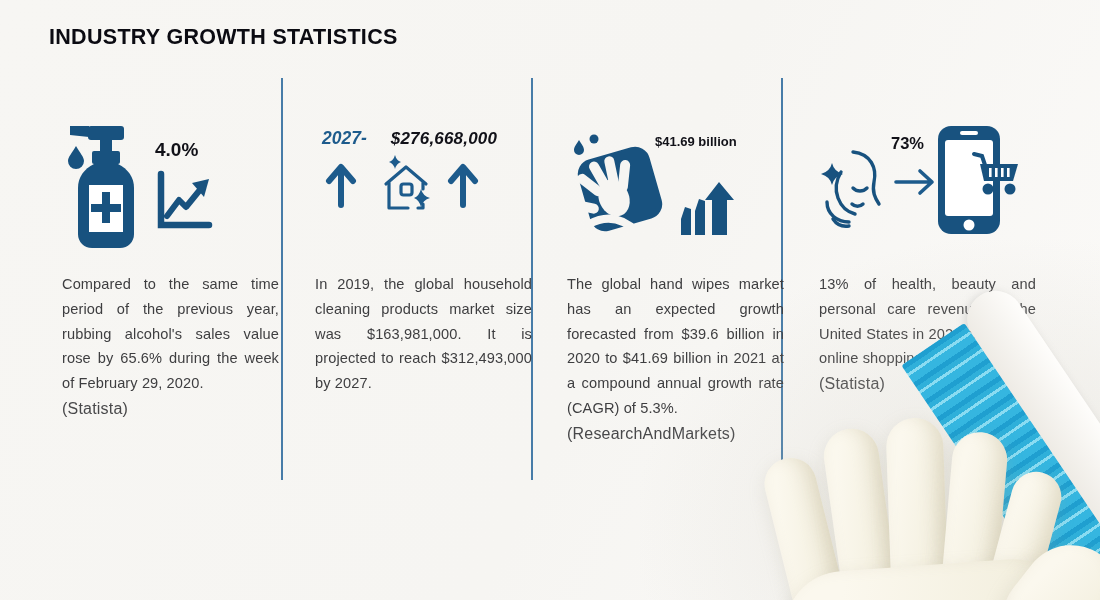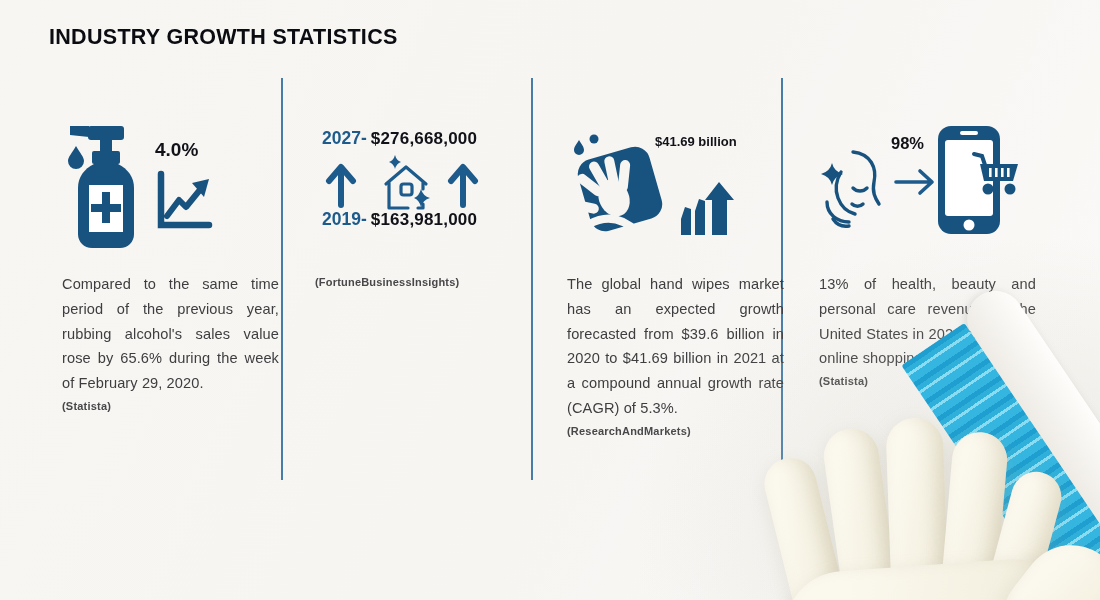--- a/index.html
+++ b/index.html
@@ -17,29 +17,29 @@
   .divider{position:absolute;top:78px;width:2px;height:402px;background:#477ca8;}
   .d1{left:281px}.d2{left:531px}.d3{left:781px}
   
   .col{position:absolute;top:120px;width:217px;}
   .c1{left:46px}.c2{left:299px}.c3{left:551px}.c4{left:803px}
   .iconarea{position:absolute;left:0;top:0;width:217px;height:150px;}
   .abs{position:absolute;}
   .stat{font-weight:800;color:#111118;white-space:nowrap;}
   .stat-lg{font-size:19px;}
   .stat-md{font-size:13px;}
-  .yearrow{position:absolute;display:flex;align-items:center;gap:4px;white-space:nowrap;}
+  .yearrow{position:absolute;display:flex;align-items:center;gap:24px;white-space:nowrap;font-style:italic;}
   .year{font-weight:800;font-size:17.5px;color:#1d5b8c;}
   .yearval{font-weight:800;font-size:17px;color:#111118;letter-spacing:.2px;}
   .textblock{position:absolute;top:152px;left:16px;width:217px;}
   .body{
     margin:0;text-align:justify;font-size:14.6px;line-height:24.8px;
     color:#3e3e40;letter-spacing:.1px;
   }
-  .source{margin:4px 0 0;font-size:11px;color:#48484a;letter-spacing:.2px;font-weight:bold;}
+  .source{margin:4px 0 0;font-size:16px;color:#48484a;letter-spacing:.2px;}
   
   .photo-shade{position:absolute;right:0;bottom:0;width:460px;height:360px;
     background:radial-gradient(ellipse at 82% 80%,rgba(208,204,192,.40),rgba(208,204,192,0) 72%);}
   .finger,.palm,.blob{
     position:absolute;background:linear-gradient(100deg,#fbf8ee 20%,#f2eedd 85%);
     border-radius:999px;
     box-shadow:inset -9px -8px 18px rgba(203,196,168,.45), 0 6px 18px rgba(175,170,145,.22);
   }
   .f1{left:780px;top:456px;width:52px;height:180px;transform:rotate(-14deg);}
   .f2{left:834px;top:428px;width:55px;height:200px;transform:rotate(-8deg);}
@@ -111,27 +111,23 @@
           <path d="M48,30 V36"></path>
           <path d="M48,51 V55 H43"></path>
           <rect x="26" y="31" width="11" height="11" rx="2.5"></rect>
         </g>
         <path d="M20,2 Q21.5,7.5 26,9 Q21.5,10.5 20,16 Q18.5,10.5 14,9 Q18.5,7.5 20,2 Z" fill="#1d5b8c"></path>
         <path d="M46,36 Q47.8,43 55,45 Q47.8,47 46,54 Q44.2,47 39,45 Q44.2,43 46,36 Z" fill="#1d5b8c"></path>
       </svg>
       <svg class="abs" style="left:148px;top:42px;" width="32" height="46" viewBox="0 0 32 46">
         <path d="M16,43 V7 M4,19 L16,5 L28,19" fill="none" stroke="#1d5b8c" stroke-width="6" stroke-linecap="round" stroke-linejoin="round"></path>
       </svg>
-      <div class="yearrow" style="left:23px;top:89px;">
-        <span class="year">2019-</span>
-        <span class="yearval">$163,981,000</span>
-      </div>
-    </div>
-    <div class="textblock">
-      <p class="source">(FortuneBusinessInsights)</p>
+    </div>
+    <div class="textblock">
+      <p class="body">In 2019, the global household cleaning products market size was $163,981,000. It is projected to reach $312,493,000 by 2027.</p>
     </div>
   </section>
 
   <section class="col c3">
     <div class="iconarea">
       <svg class="abs" style="left:6px;top:12px;" width="106" height="106" viewBox="0 0 106 106">
         <g fill="#18527f">
           <path d="M22,8 C19,13 17,15 17,18 a5,5 0 0 0 10,0 C27,15 25,13 22,8 Z"></path>
           <circle cx="37" cy="7" r="4.5"></circle>
           <rect x="26" y="20" width="74" height="74" rx="15" transform="rotate(-16 63 57)"></rect>
@@ -167,21 +163,21 @@
         <g fill="none" stroke="#18527f" stroke-width="3.4" stroke-linecap="round">
           <path d="M38,6 C56,8 62,22 59,36 C57,46 60,52 64,58"></path>
           <path d="M26,26 C20,36 20,44 23,52 C26,60 32,66 40,68"></path>
           <path d="M38,42 C42,46 48,46 52,42"></path>
           <path d="M37,58 C40,61 45,61 48,58"></path>
           <path d="M12,56 C12,68 22,76 34,76"></path>
           <path d="M18,73 C22,79 28,81 34,80"></path>
         </g>
         <path d="M17,17 Q19,25.5 28,28 Q19,30.5 17,39 Q15,30.5 6,28 Q15,25.5 17,17 Z" fill="#18527f"></path>
       </svg>
-      <div class="abs stat stat-md" style="left:88px;top:14px;font-size:16.5px;">98%</div>
+      <div class="abs stat stat-md" style="left:88px;top:14px;font-size:16.5px;">73%</div>
       <svg class="abs" style="left:90px;top:47px;" width="44" height="30" viewBox="0 0 44 30">
         <path d="M3,15 H38 M27,4 L39,15 L27,26" fill="none" stroke="#1d5b8c" stroke-width="3.6" stroke-linecap="round" stroke-linejoin="round"></path>
       </svg>
       <svg class="abs" style="left:133px;top:4px;" width="84" height="112" viewBox="0 0 84 112">
         <rect x="2" y="2" width="62" height="108" rx="13" fill="#18527f"></rect>
         <rect x="9" y="16" width="48" height="76" rx="3" fill="#ffffff"></rect>
         <rect x="24" y="7" width="18" height="4" rx="2" fill="#ffffff"></rect>
         <circle cx="33" cy="101" r="5.5" fill="#ffffff"></circle>
         <path d="M38,30 L46,32 L49,41" fill="none" stroke="#18527f" stroke-width="4" stroke-linecap="round"></path>
         <polygon points="44,40 82,40 77,57 48,57" fill="#18527f"></polygon>

